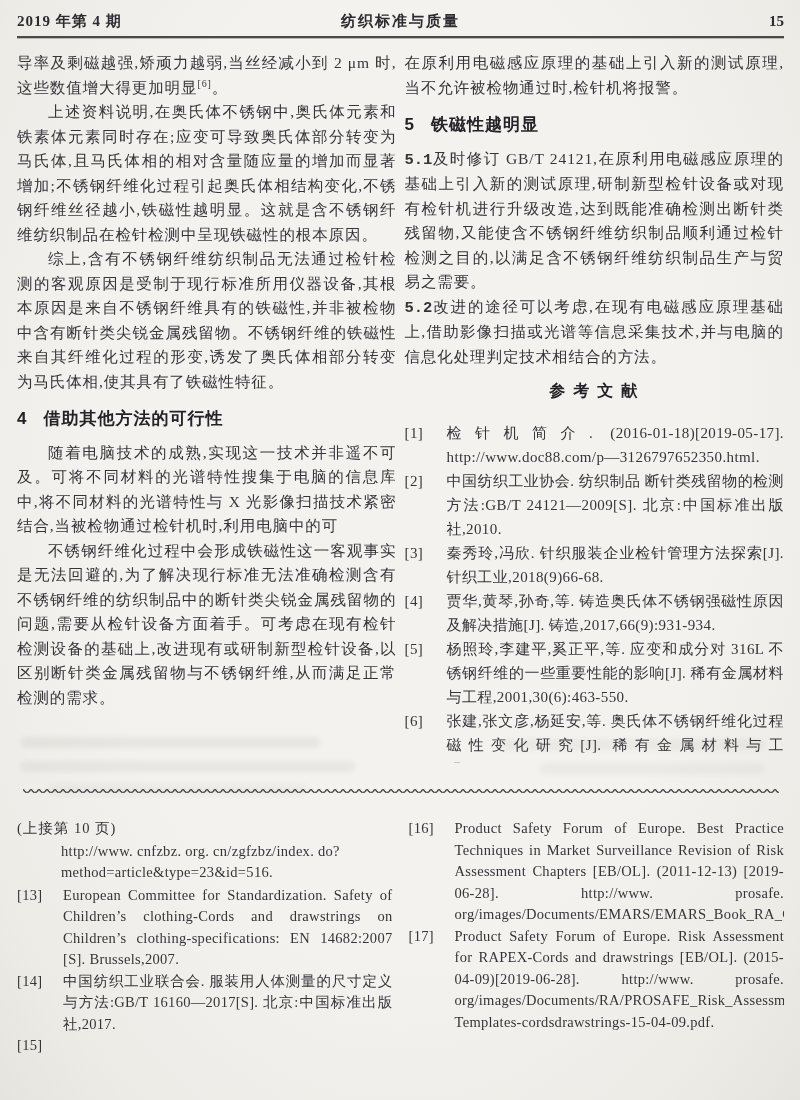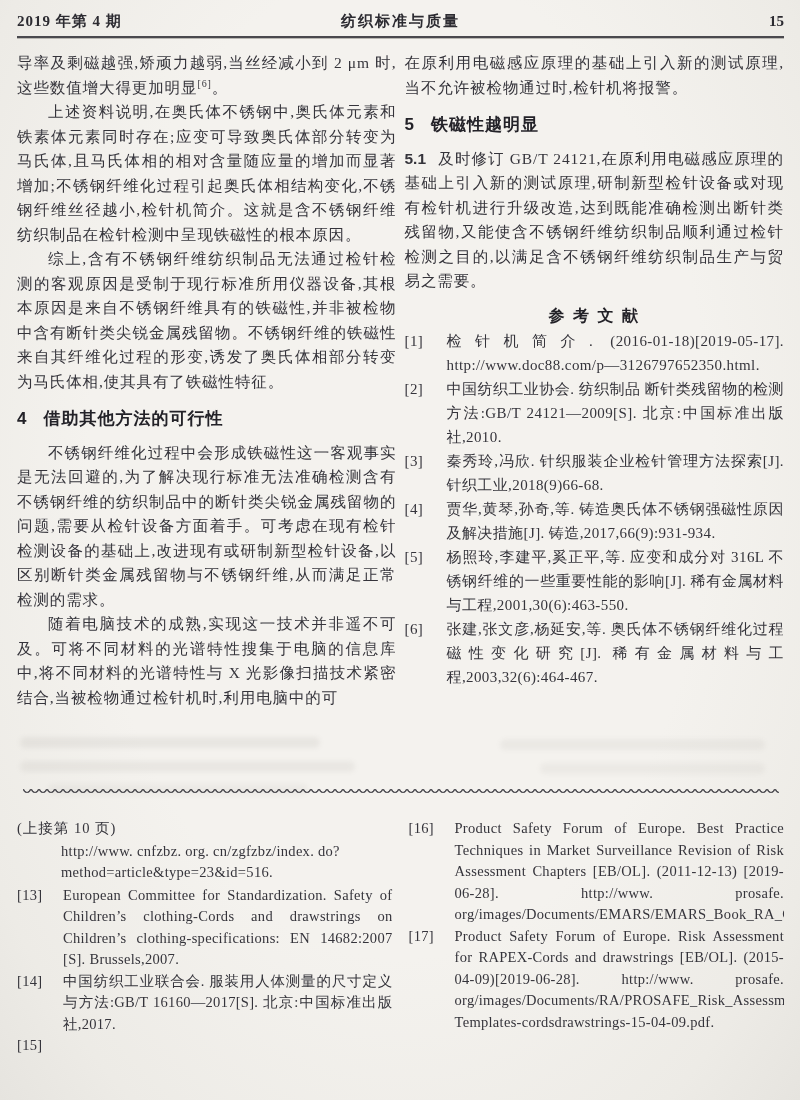--- a/index.html
+++ b/index.html
@@ -21,23 +21,23 @@
   .hdr .r{flex:1;text-align:right;}
   .hdr-rule{margin-top:5px;height:0;border-top:2px solid #4a494e;border-bottom:1px solid #b9b7b2;}
   
   .main{display:flex;gap:8px;margin-top:12px;height:712px;overflow:hidden;}
   .col{flex:1 1 0;min-width:0;font-size:15.5px;line-height:24.5px;text-align:justify;letter-spacing:0.9px;color:#35343b;}
   .col p{margin:0;text-indent:2em;}
   .col p.cont{text-indent:0;}
   .sec-h{font-family:"Liberation Sans","DejaVu Sans",sans-serif;font-weight:bold;font-size:17px;color:#232228;margin:13px 0 9px;letter-spacing:1px;text-indent:0;display:flex;}
   .sec-h .num{margin-right:16px;}
   .npara{text-indent:0 !important;}
-  .npara .pnum{font-family:Liberation Sans, sans-serif;font-weight:bold;margin-right:12px;letter-spacing:0;}
+  .npara .pnum{font-family:Liberation Mono, monospace;font-weight:bold;letter-spacing:0;}
   sup{font-size:10px;line-height:0;}
-  .refs-title{font-weight:bold;font-family:Liberation Sans, sans-serif;font-size:16px;text-align:center;margin:10px 0 1px;letter-spacing:2px;color:#232228;}
+  .refs-title{font-weight:bold;font-family:Liberation Serif, serif;font-size:16px;text-align:center;margin:10px 0 17px;letter-spacing:2px;color:#232228;}
   .ref{display:flex;font-size:15px;line-height:24px;letter-spacing:0.4px;}
   .ref .ref-label{flex:0 0 42px;}
   .ref .ref-text{flex:1;min-width:0;text-align:justify;}
   
   .wave{
     width:756px;height:7px;margin:26px auto 0;
     background-image:radial-gradient(circle at 4px 0px, rgba(0,0,0,0) 2.4px, #3f3e44 2.9px, #3f3e44 3.7px, rgba(0,0,0,0) 4.4px);
     background-size:8px 7px;background-repeat:repeat-x;
     opacity:0.85;
   }
@@ -66,37 +66,38 @@
     <span class="l">2019 年第 4 期</span>
     <span class="c">纺织标准与质量</span>
     <span class="r">15</span>
   </div>
   <div class="hdr-rule"></div>
 
   <div class="main">
 
     <div class="col">
       <p class="cont"><span>导率及剩磁越强,矫顽力越弱,当丝经减小到 2 μm 时,这些数值增大得更加明显</span><sup>[6]</sup><span>。</span></p>
-      <p>上述资料说明,在奥氏体不锈钢中,奥氏体元素和铁素体元素同时存在;应变可导致奥氏体部分转变为马氏体,且马氏体相的相对含量随应量的增加而显著增加;不锈钢纤维化过程引起奥氏体相结构变化,不锈钢纤维丝径越小,检针机简介。这就是含不锈钢纤维纺织制品在检针检测中呈现铁磁性的根本原因。</p>
+      <p>上述资料说明,在奥氏体不锈钢中,奥氏体元素和铁素体元素同时存在;应变可导致奥氏体部分转变为马氏体,且马氏体相的相对含量随应量的增加而显著增加;不锈钢纤维化过程引起奥氏体相结构变化,不锈钢纤维丝径越小,铁磁性越明显。这就是含不锈钢纤维纺织制品在检针检测中呈现铁磁性的根本原因。</p>
       <p>综上,含有不锈钢纤维纺织制品无法通过检针检测的客观原因是受制于现行标准所用仪器设备,其根本原因是来自不锈钢纤维具有的铁磁性,并非被检物中含有断针类尖锐金属残留物。不锈钢纤维的铁磁性来自其纤维化过程的形变,诱发了奥氏体相部分转变为马氏体相,使其具有了铁磁性特征。</p>
       <div class="sec-h">
         <span class="num">4</span>
         <span>借助其他方法的可行性</span>
       </div>
+      <p>随着电脑技术的成熟,实现这一技术并非遥不可及。可将不同材料的光谱特性搜集于电脑的信息库中,将不同材料的光谱特性与 X 光影像扫描技术紧密结合,当被检物通过检针机时,利用电脑中的可</p>
       <p>不锈钢纤维化过程中会形成铁磁性这一客观事实是无法回避的,为了解决现行标准无法准确检测含有不锈钢纤维的纺织制品中的断针类尖锐金属残留物的问题,需要从检针设备方面着手。可考虑在现有检针检测设备的基础上,改进现有或研制新型检针设备,以区别断针类金属残留物与不锈钢纤维,从而满足正常检测的需求。</p>
-      <p>随着电脑技术的成熟,实现这一技术并非遥不可及。可将不同材料的光谱特性搜集于电脑的信息库中,将不同材料的光谱特性与 X 光影像扫描技术紧密结合,当被检物通过检针机时,利用电脑中的可</p>
     </div>
 
     <div class="col">
       <p class="cont">在原利用电磁感应原理的基础上引入新的测试原理,当不允许被检物通过时,检针机将报警。</p>
       <div class="sec-h">
         <span class="num">5</span>
         <span>铁磁性越明显</span>
       </div>
       <p class="npara"><span class="pnum">5.1</span><span>及时修订 GB/T 24121,在原利用电磁感应原理的基础上引入新的测试原理,研制新型检针设备或对现有检针机进行升级改造,达到既能准确检测出断针类残留物,又能使含不锈钢纤维纺织制品顺利通过检针检测之目的,以满足含不锈钢纤维纺织制品生产与贸易之需要。</span></p>
+      <p class="npara"><span class="pnum">5.2</span><span>改进的途径可以考虑,在现有电磁感应原理基础上,借助影像扫描或光谱等信息采集技术,并与电脑的信息化处理判定技术相结合的方法。</span></p>
       <div class="refs-title">参  考  文  献</div>
 
       <div class="ref">
         <span class="ref-label">[1]</span>
         <span class="ref-text">检针机简介. (2016-01-18)[2019-05-17]. http://www.doc88.com/p—3126797652350.html.</span>
       </div>
       <div class="ref">
         <span class="ref-label">[2]</span>
         <span class="ref-text">中国纺织工业协会. 纺织制品  断针类残留物的检测方法:GB/T 24121—2009[S]. 北京:中国标准出版社,2010.</span>
       </div>

